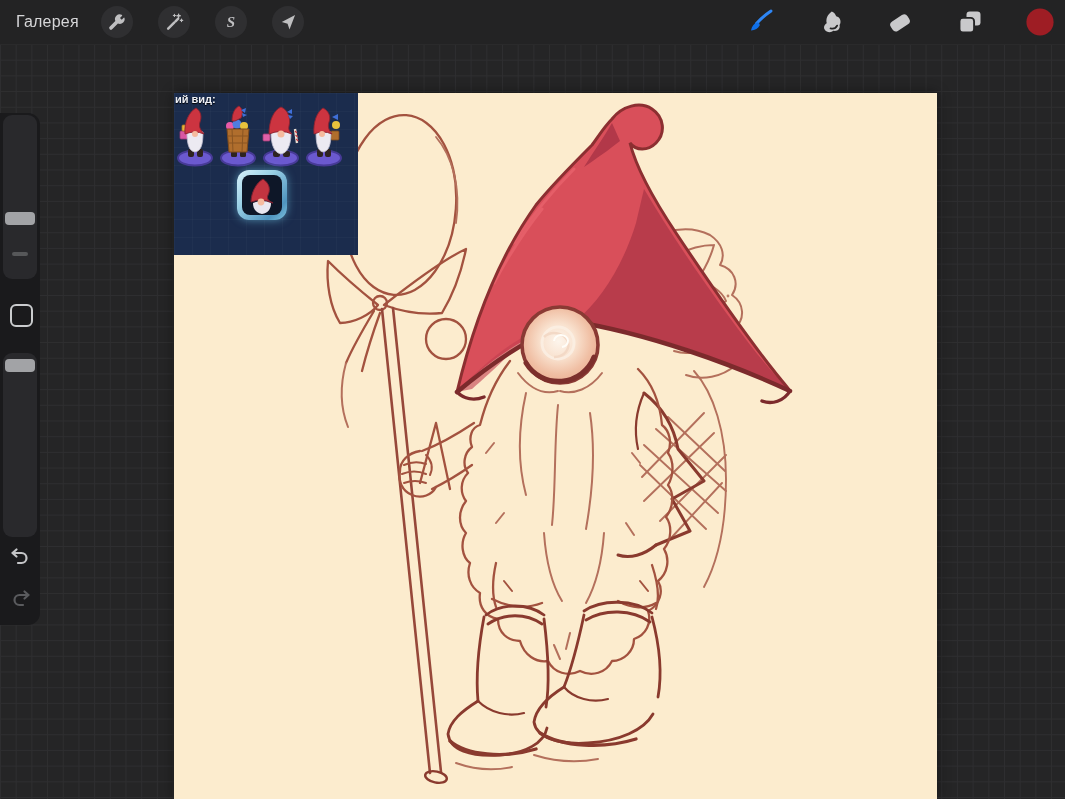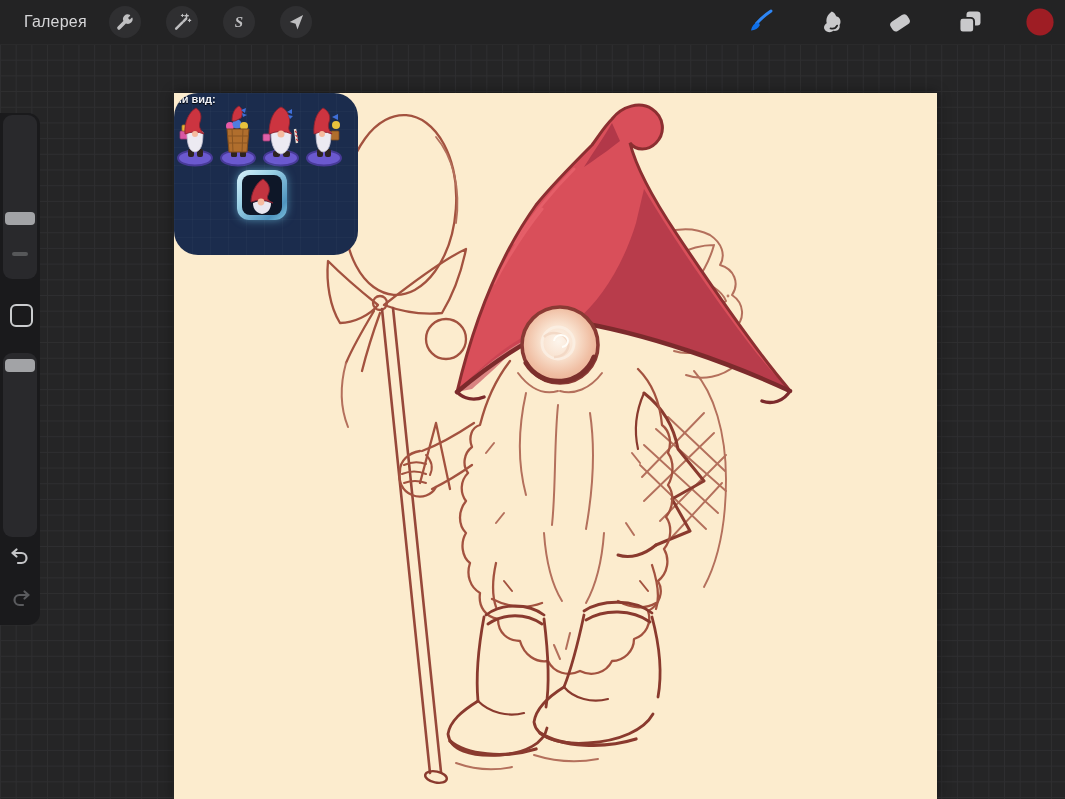--- a/index.html
+++ b/index.html
@@ -7,21 +7,21 @@
   .stage{position:relative;width:1065px;height:799px;background:#242425;}
   
   .workspace{position:absolute;left:0;top:44px;width:1065px;height:755px;
     background-color:#252526;
     background-image:linear-gradient(#2e2e30 1px,transparent 1px),
                      linear-gradient(90deg,#2e2e30 1px,transparent 1px);
     background-size:15.7px 15.7px;}
   
   .topbar{position:absolute;left:0;top:0;width:1065px;height:44px;background:#232324;
     display:flex;align-items:center;z-index:50;border-bottom:1px solid #2a2a2b;}
-  .gallery{color:#d6d6d8;font-size:16px;margin-left:24px;margin-right:22px;letter-spacing:.2px;}
+  .gallery{color:#d6d6d8;font-size:16px;margin-left:16px;margin-right:22px;letter-spacing:.2px;}
   .lbtns{display:flex;gap:25px;align-items:center;}
   .cbtn{width:32px;height:32px;border-radius:50%;background:#2f2f31;display:flex;
     align-items:center;justify-content:center;}
   .rbtns{position:absolute;right:10px;top:0;height:44px;display:flex;align-items:center;gap:40px;}
   .ricon{width:30px;height:30px;display:flex;align-items:center;justify-content:center;}
   
   .sidebar{position:absolute;left:0;top:113px;width:40px;height:512px;background:#1a1a1c;
     border-radius:0 12px 12px 0;z-index:40;}
   .track{position:absolute;left:3px;width:34px;background:#29292c;border-radius:9px;}
   .track1{top:2px;height:164px;}
@@ -33,21 +33,21 @@
   .uarr{position:absolute;left:8px;top:433px;width:24px;height:24px;}
   .rarr{position:absolute;left:9px;top:475px;width:24px;height:24px;}
   
   .canvas{position:absolute;left:174px;top:93px;width:763px;height:706px;background:#fcecce;
     box-shadow:0 0 12px rgba(0,0,0,.45);z-index:10;}
   .art{position:absolute;left:0;top:0;}
   
   .inset{position:absolute;left:0;top:0;width:184px;height:162px;background:#1b2c4d;
     background-image:linear-gradient(rgba(255,255,255,.025) 1px,transparent 1px),
       linear-gradient(90deg,rgba(255,255,255,.025) 1px,transparent 1px);
-    background-size:18px 18px;overflow:hidden;z-index:20;border-radius:24px;}
+    background-size:18px 18px;overflow:hidden;z-index:20;}
   .caption{position:absolute;left:1px;top:0px;color:#eef0f6;font-size:11px;font-weight:bold;
     text-shadow:0 1px 1px #000;}
   .sprite{position:absolute;top:12px;width:42px;height:62px;}
   .s1{left:0px;} .s2{left:43px;} .s3{left:86px;} .s4{left:129px;}
   .frame{position:absolute;left:63px;top:77px;width:50px;height:50px;border-radius:12px;
     background:linear-gradient(135deg,#d9f2fb,#9fd4e8 35%,#4f94bf 80%,#7fc3de);
     box-shadow:0 0 8px rgba(120,210,240,.55);}
   .frame .inner{position:absolute;left:5px;top:5px;width:40px;height:40px;border-radius:8px;
     background:#0e1728;overflow:hidden;}
 </style>

